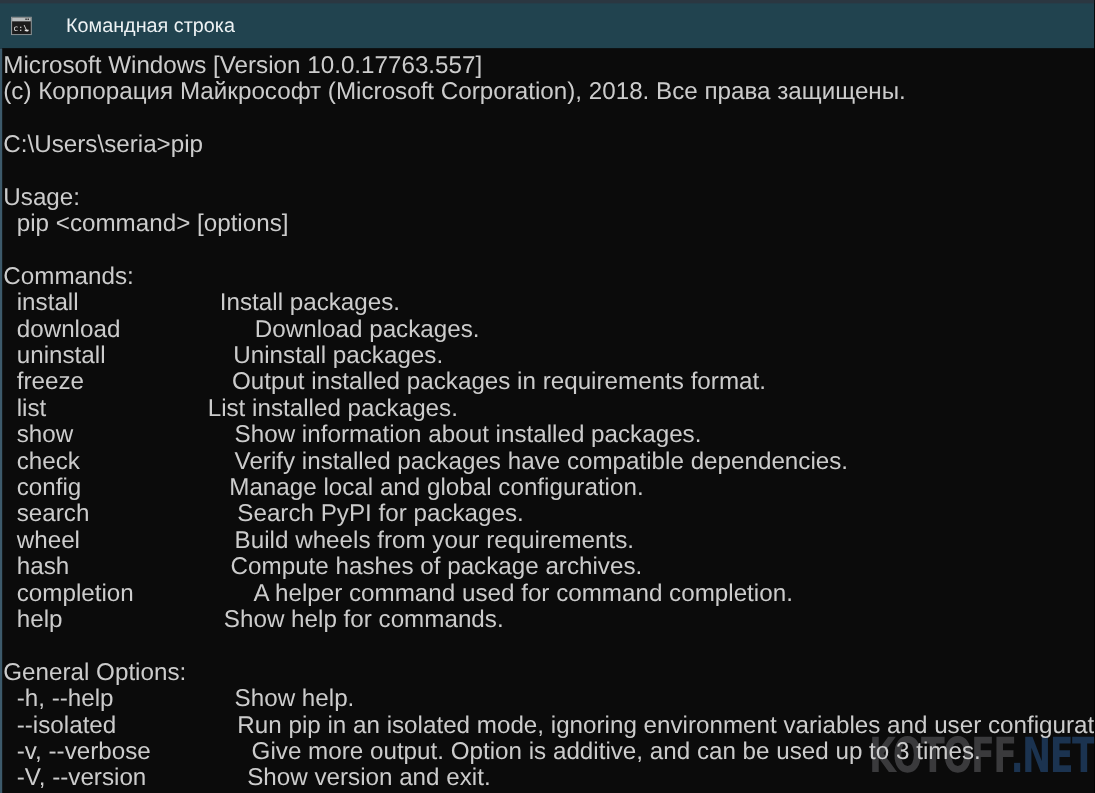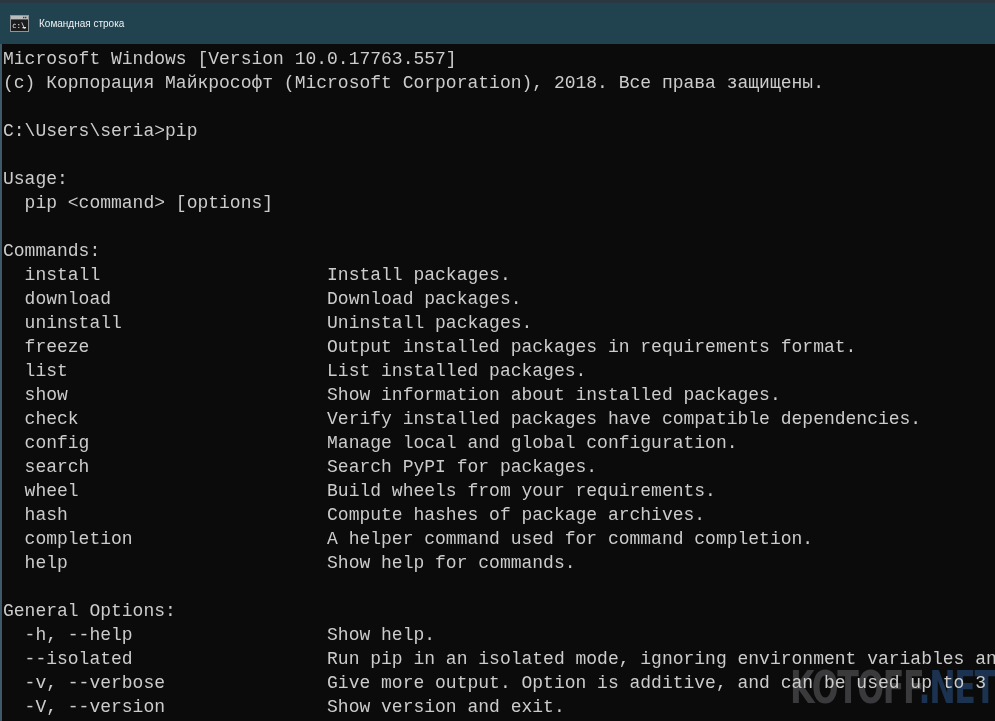--- a/index.html
+++ b/index.html
@@ -19,23 +19,24 @@
     height: 44px;
     background: #21434f;
     border-top: 3px solid #2b3741;
     display: flex;
     align-items: center;
     padding-left: 10px;
     gap: 10px;
   }
   .titlebar-title {
     font-family: "Liberation Sans", sans-serif;
-    font-size: 10px;
+    font-size: 18px;
     color: #edf2f4;
     white-space: nowrap;
+    margin-left: 21px;
   }
   .titlebar-icon {
     width: 19px;
     height: 17px;
     flex: 0 0 auto;
     display: block;
   }
   .console {
     position: absolute;
     top: 44px;
@@ -44,22 +45,22 @@
     bottom: 0;
     background: #0b0b0b;
     border-left: 2px solid #3d5a6b;
     overflow: hidden;
   }
   .term {
     position: relative;
     z-index: 2;
     margin: 0;
     padding: 3px 0 0 1px;
-    font-family: Liberation Mono, monospace;
-    font-size: 18px;
+    font-family: Liberation Sans, sans-serif;
+    font-size: 22px;
     line-height: 24px;
     color: #cccccc;
   }
   .term-line {
     white-space: pre;
     height: 24px;
   }
   .watermark {
     position: absolute;
     z-index: 1;

